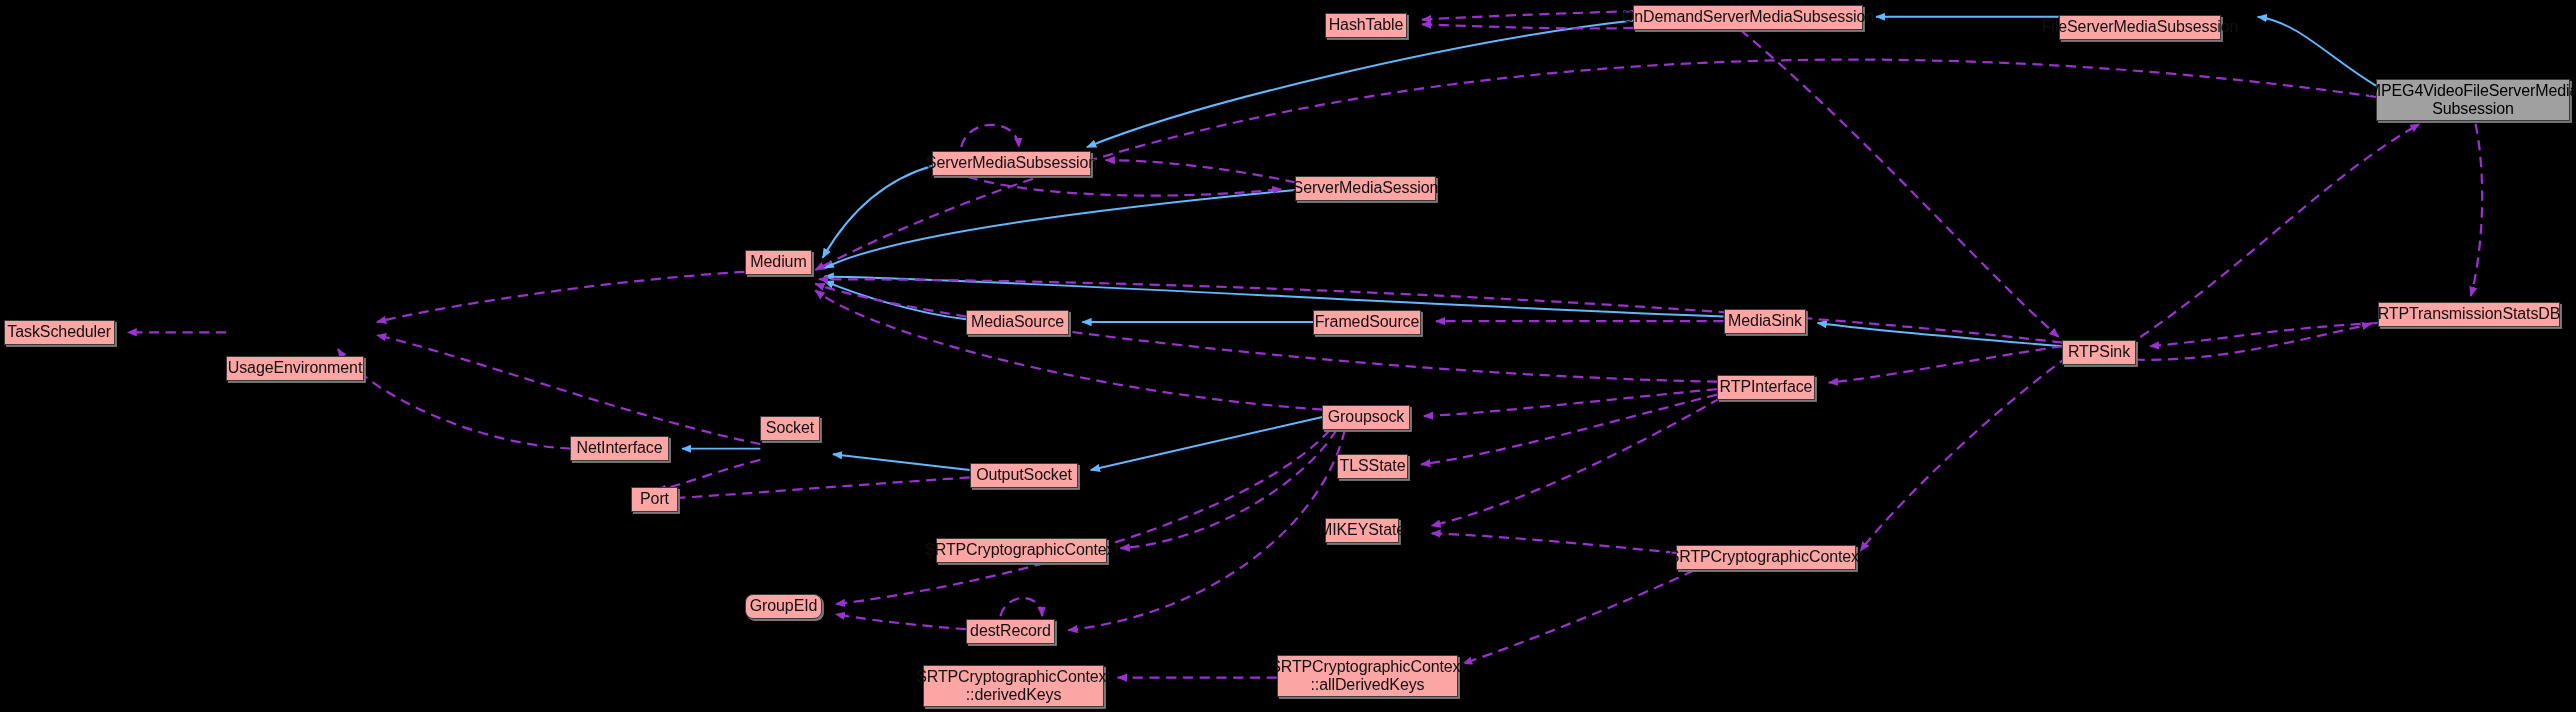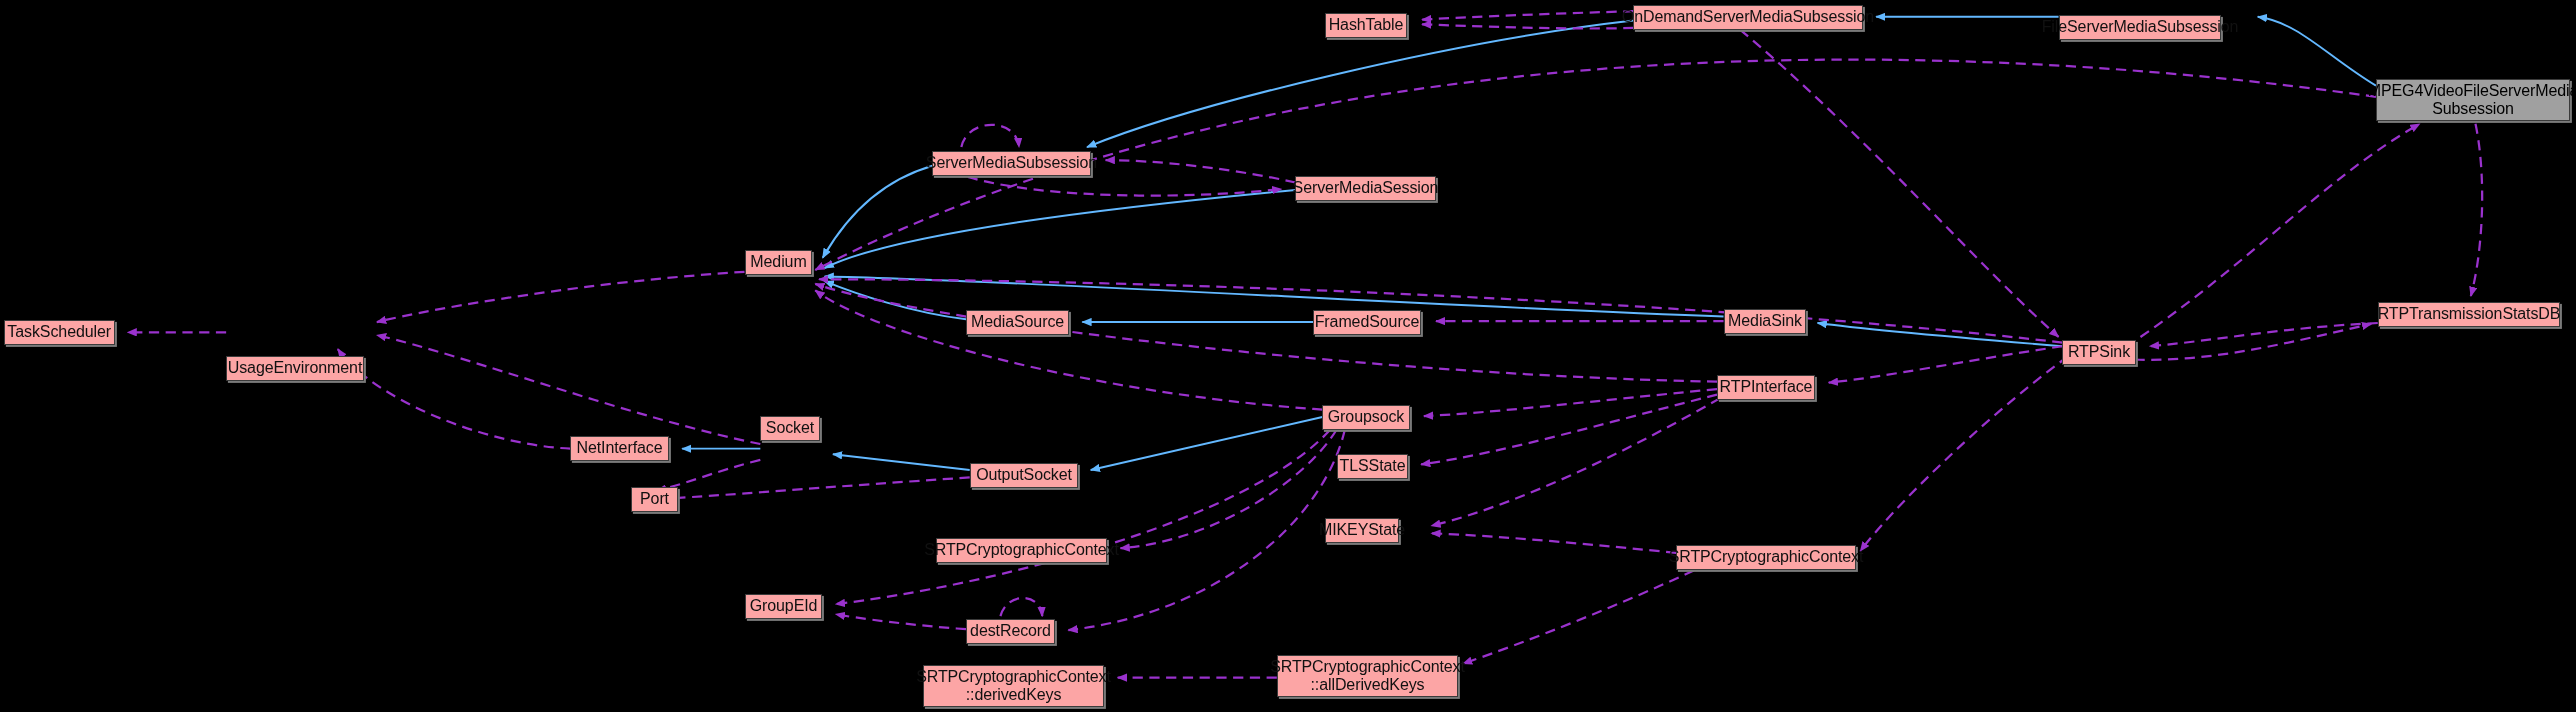--- a/index.html
+++ b/index.html
@@ -160,21 +160,21 @@
 
   <div id="nodes">
       <div class="node" style="left: 3.7px; top: 320px; width: 111px; height: 25px;"><span>TaskScheduler</span></div>
       <div class="node" style="left: 226px; top: 314px; width: 138px; height: 25px; margin-top: 42px;"><span>UsageEnvironment</span></div>
       <div class="node" style="left: 745px; top: 250px; width: 67px; height: 25px;"><span>Medium</span></div>
       <div class="node" style="left: 570px; top: 436px; width: 99px; height: 25px;"><span>NetInterface</span></div>
       <div class="node" style="left: 760px; top: 416px; width: 60px; height: 25px;"><span>Socket</span></div>
       <div class="node" style="left: 597px; top: 487px; width: 47px; height: 25px; margin-left: 34px;"><span>Port</span></div>
       <div class="node" style="left: 970px; top: 463px; width: 108px; height: 25px;"><span>OutputSocket</span></div>
       <div class="node" style="left: 936px; top: 538px; width: 171px; height: 25px;"><span>SRTPCryptographicContext</span></div>
-      <div class="node" style="left: 745px; top: 594px; width: 77px; height: 25px;"><span>GroupEId</span></div>
+      <div class="node" style="left: 745px; top: 594px; width: 77px; height: 25px; border-radius: 8px;"><span>GroupEId</span></div>
       <div class="node" style="left: 966px; top: 619px; width: 89px; height: 25px;"><span>destRecord</span></div>
       <div class="node" style="left: 923px; top: 665px; width: 181px; height: 42px;"><span>SRTPCryptographicContext
 ::derivedKeys</span></div>
       <div class="node" style="left: 1277px; top: 655px; width: 181px; height: 42px;"><span>SRTPCryptographicContext
 ::allDerivedKeys</span></div>
       <div class="node" style="left: 1325px; top: 518px; width: 74px; height: 25px;"><span>MIKEYState</span></div>
       <div class="node" style="left: 1676px; top: 545px; width: 180px; height: 25px;"><span>SRTPCryptographicContext</span></div>
       <div class="node" style="left: 1337px; top: 454px; width: 71px; height: 25px;"><span>TLSState</span></div>
       <div class="node" style="left: 1322px; top: 405px; width: 88px; height: 25px;"><span>Groupsock</span></div>
       <div class="node" style="left: 966px; top: 310px; width: 103px; height: 25px;"><span>MediaSource</span></div>

